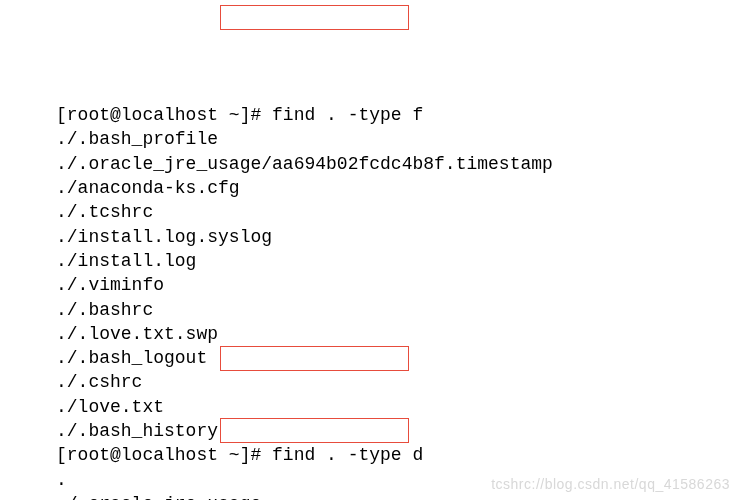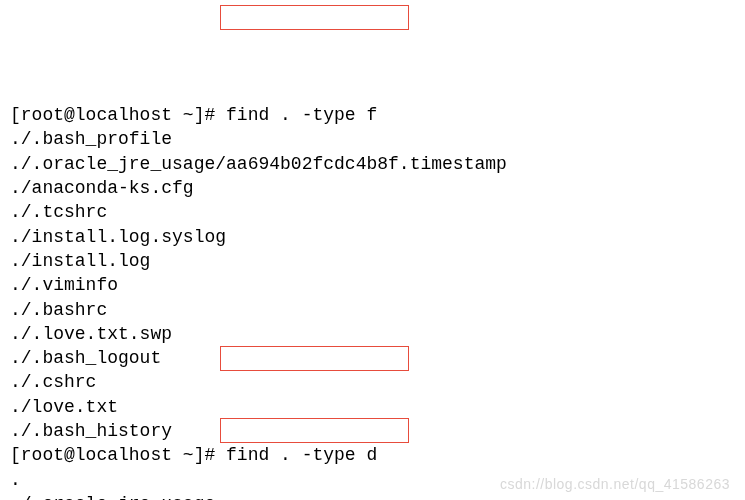--- a/index.html
+++ b/index.html
@@ -14,20 +14,21 @@
       background: #ffffff;
       color: #000000;
       padding: 6px 10px;
       white-space: pre;
       position: relative;
       width: 745px;
       height: 500px;
     }
     .terminal-line {
       display: block;
+      margin-left: 46px;
     }
     .highlight-box {
       position: absolute;
       border: 1px solid #e74c3c;
       pointer-events: none;
       background: transparent;
     }
     .watermark {
       position: absolute;
       right: 15px;
@@ -38,16 +39,16 @@
       letter-spacing: 0.5px;
     }
   </style>
 </head>
 <body>
 
 
 
 <div id="terminal-container"><div class="terminal-line"><span>[root@localhost ~]# </span><span>find . -type f</span></div><div class="terminal-line">./.bash_profile</div><div class="terminal-line">./.oracle_jre_usage/aa694b02fcdc4b8f.timestamp</div><div class="terminal-line">./anaconda-ks.cfg</div><div class="terminal-line">./.tcshrc</div><div class="terminal-line">./install.log.syslog</div><div class="terminal-line">./install.log</div><div class="terminal-line">./.viminfo</div><div class="terminal-line">./.bashrc</div><div class="terminal-line">./.love.txt.swp</div><div class="terminal-line">./.bash_logout</div><div class="terminal-line">./.cshrc</div><div class="terminal-line">./love.txt</div><div class="terminal-line">./.bash_history</div><div class="terminal-line"><span>[root@localhost ~]# </span><span>find . -type d</span></div><div class="terminal-line">.</div><div class="terminal-line">./.oracle_jre_usage</div></div>
 
-<div class="watermark">csdn://blog.csdn.net/qq_41586263</div>
+<div class="watermark">tcshrc://blog.csdn.net/qq_41586263</div>
 
 <div class="highlight-box" style="top: 5px; left: 220px; width: 189px; height: 25px;"></div><div class="highlight-box" style="top: 346px; left: 220px; width: 189px; height: 25px;"></div><div class="highlight-box" style="top: 418px; left: 220px; width: 189px; height: 25px;"></div>
 
 
 </body></html>

